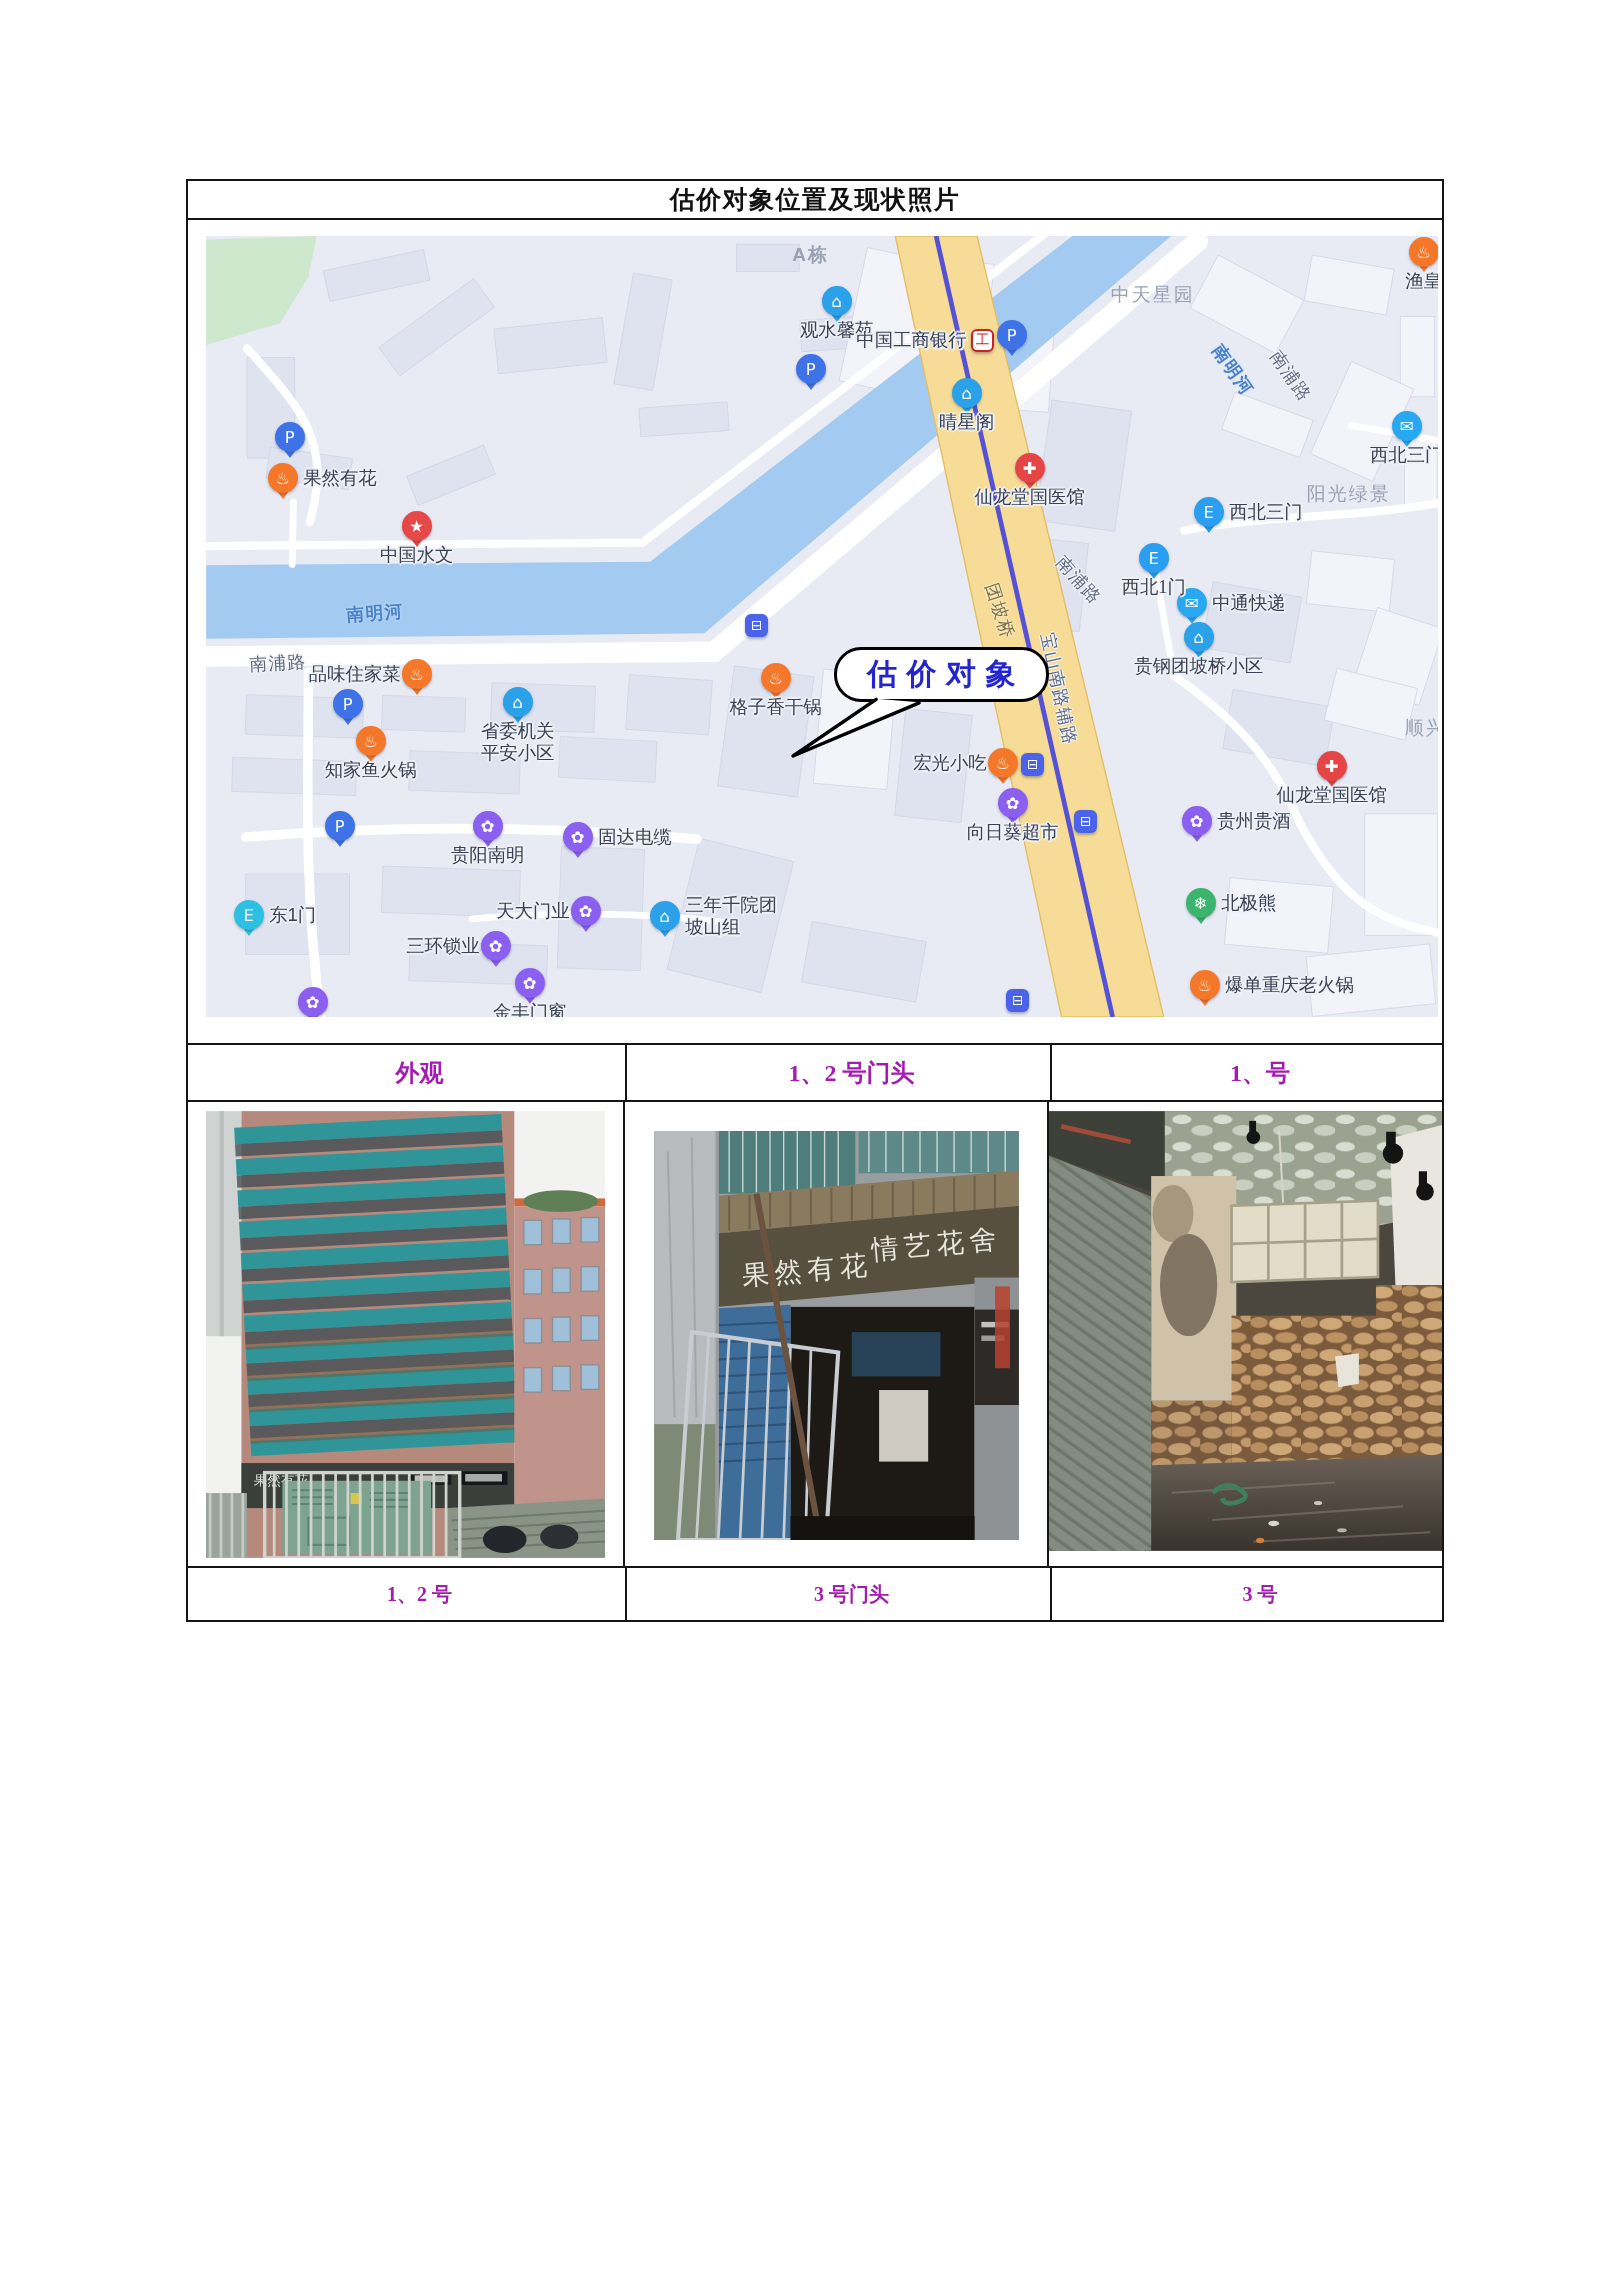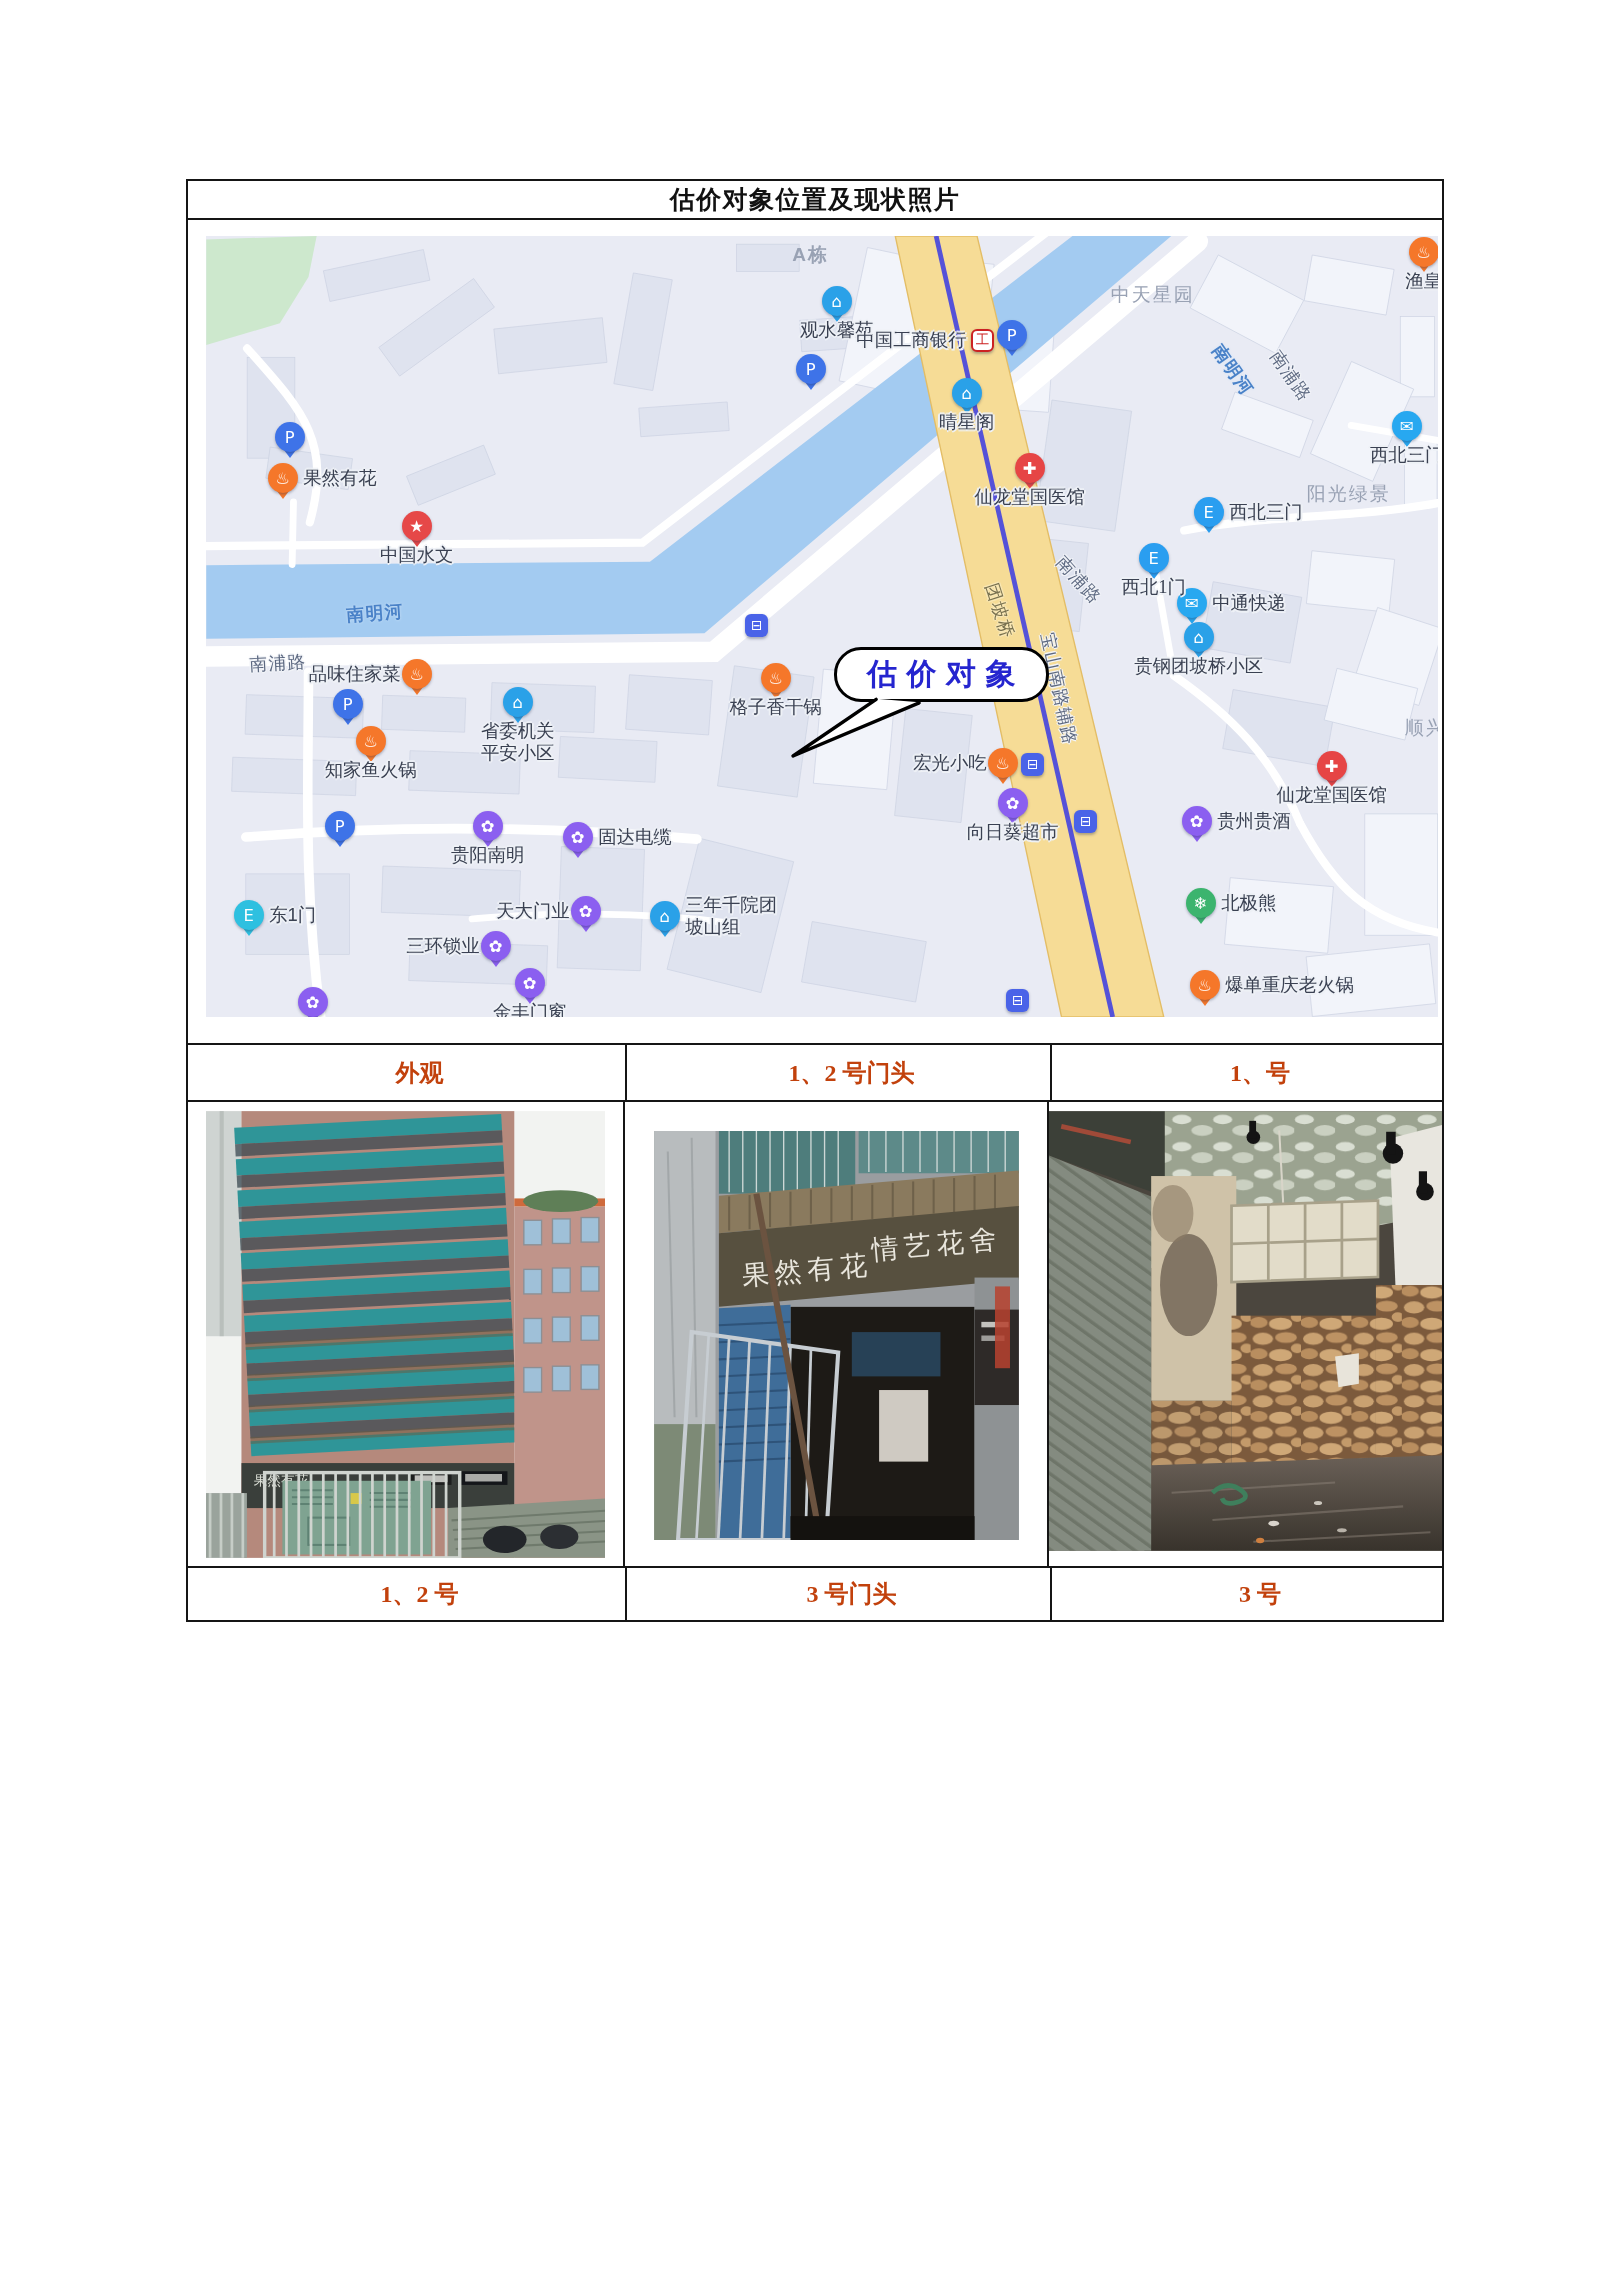--- a/index.html
+++ b/index.html
@@ -38,23 +38,23 @@
            border:3.4px solid #000;border-radius:27px;z-index:5;display:flex;align-items:center;justify-content:center;}
   .callout-text{color:#2525cf;font-size:30px;font-weight:bold;letter-spacing:9.5px;text-indent:9.5px;}
   .tail-svg{position:absolute;left:0;top:0;z-index:6;pointer-events:none;}
   
   .row-head{height:55px;border-bottom:2px solid #151515;display:flex;}
   .row-photos{height:464px;border-bottom:2px solid #151515;display:flex;}
   .row-cap{height:52px;display:flex;}
   .cell{box-sizing:border-box;}
   .c1{width:439px;}.c2{width:425px;}.c3{flex:1;}
   .vborder{border-right:2px solid #151515;}
-  .head-cell,.cap-cell{display:flex;align-items:center;justify-content:center;font-weight:bold;color:#c2410c;padding-left:26px;}
+  .head-cell,.cap-cell{display:flex;align-items:center;justify-content:center;font-weight:bold;color:#a21caf;padding-left:26px;}
   .head-cell{font-size:24px;}
-  .cap-cell{font-size:24px;}
+  .cap-cell{font-size:20px;}
   .photo-cell{display:flex;justify-content:center;align-items:flex-start;}
   .photo-cell.p1{padding-top:8.9px;}
   .photo-cell.p2{padding-top:29px;}
   .photo-cell.p3{padding-top:8.9px;}
 </style>
 </head>
 <body>
 
 <div class="table">
 

